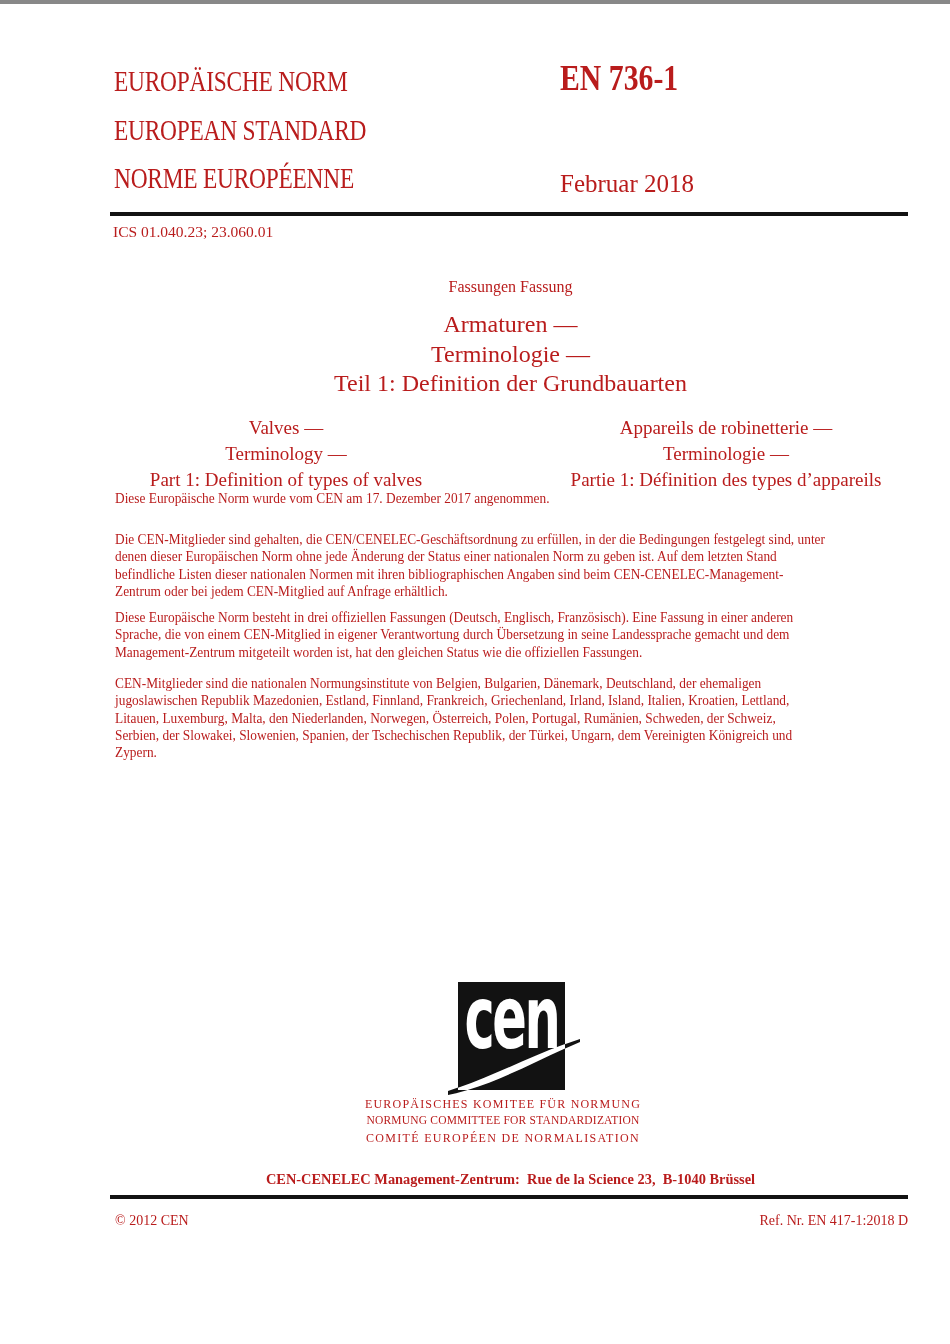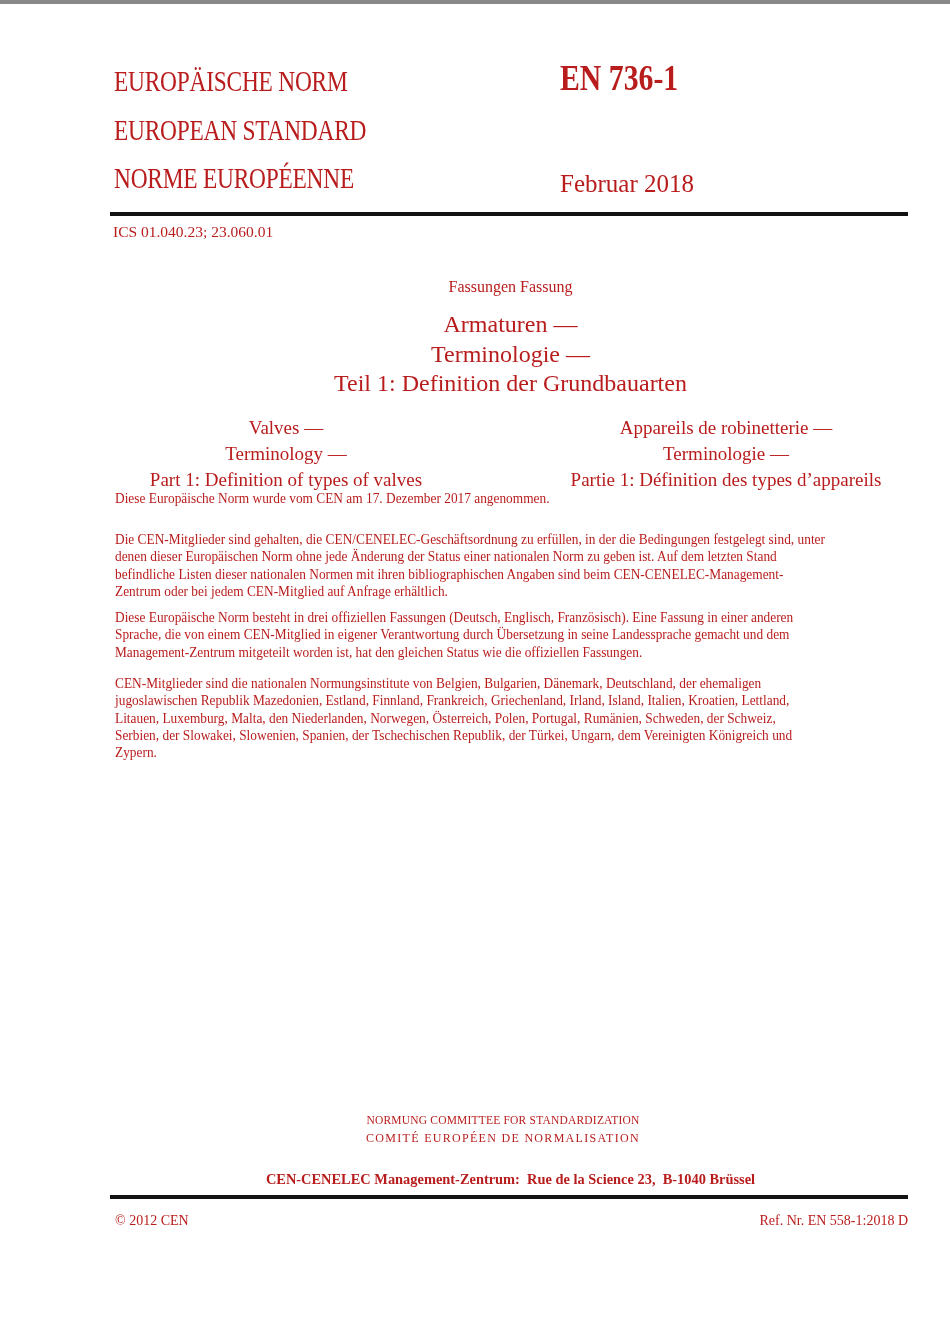--- a/index.html
+++ b/index.html
@@ -84,24 +84,38 @@
 Zentrum oder bei jedem CEN-Mitglied auf Anfrage erhältlich.</div>
   <div class="abs para" style="left:115px;top:605px;">Diese Europäische Norm besteht in drei offiziellen Fassungen (Deutsch, Englisch, Französisch). Eine Fassung in einer anderen
 Sprache, die von einem CEN-Mitglied in eigener Verantwortung durch Übersetzung in seine Landessprache gemacht und dem
 Management-Zentrum mitgeteilt worden ist, hat den gleichen Status wie die offiziellen Fassungen.</div>
   <div class="abs para" style="left:115px;top:671px;">CEN-Mitglieder sind die nationalen Normungsinstitute von Belgien, Bulgarien, Dänemark, Deutschland, der ehemaligen
 jugoslawischen Republik Mazedonien, Estland, Finnland, Frankreich, Griechenland, Irland, Island, Italien, Kroatien, Lettland,
 Litauen, Luxemburg, Malta, den Niederlanden, Norwegen, Österreich, Polen, Portugal, Rumänien, Schweden, der Schweiz,
 Serbien, der Slowakei, Slowenien, Spanien, der Tschechischen Republik, der Türkei, Ungarn, dem Vereinigten Königreich und
 Zypern.</div>
 
+  <div class="abs" style="left:448px;top:978px;width:140px;height:115px;">
+    <svg width="140" height="115" viewBox="0 0 140 115" xmlns="http://www.w3.org/2000/svg">
+      <path d="M0 109 C45 95 85 72 132 57 L132 60 C88 78 48 103 0 113 Z" fill="#121212"></path>
+      <rect x="10" y="0" width="107" height="108" fill="#121212"></rect>
+      <clipPath id="sq">
+          <rect x="10" y="0" width="107" height="108"></rect>
+        </clipPath>
+      <g transform="translate(63.5,66) scale(0.58,1)">
+        <text x="0" y="0" text-anchor="middle" font-family="'DejaVu Sans',sans-serif" font-weight="bold" font-size="88" letter-spacing="-4" fill="#ffffff">cen</text>
+      </g>
+      <path d="M0 109 C45 95 85 72 132 57 L132 60 C88 78 48 103 0 113 Z" fill="#ffffff" clip-path="url(#sq)"></path>
+    </svg>
+  </div>
 
+  <div class="abs committee de" style="top:1094px;">EUROPÄISCHES KOMITEE FÜR NORMUNG</div>
   <div class="abs committee en" style="top:1111px;">NORMUNG COMMITTEE FOR STANDARDIZATION</div>
   <div class="abs committee fr" style="top:1128px;">COMITÉ EUROPÉEN DE NORMALISATION</div>
 
   <div class="abs address" style="top:1167px;">CEN-CENELEC Management-Zentrum:  Rue de la Science 23,  B-1040 Brüssel</div>
 
   <div class="abs rule" style="left:110px;top:1191px;width:798px;"></div>
 
   <div class="abs foot" style="left:115px;top:1208px;">© 2012 CEN</div>
-  <div class="abs foot right-align" style="left:658px;top:1208px;width:250px;">Ref. Nr. EN 558-1:2018 D</div>
+  <div class="abs foot right-align" style="left:658px;top:1208px;width:250px;">Ref. Nr. EN 417-1:2018 D</div>
 
 </div>
 
 </body></html>

